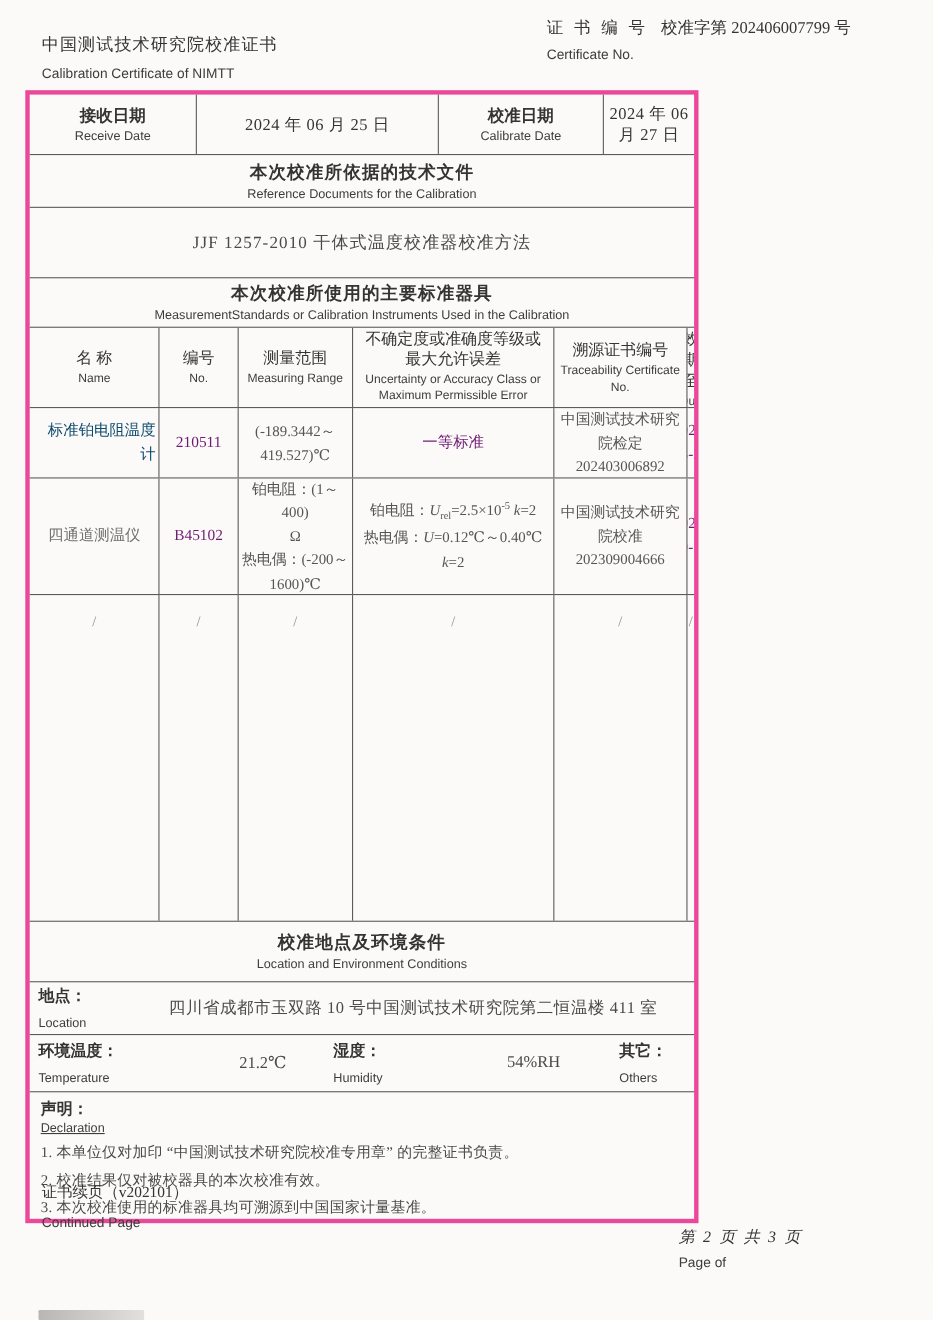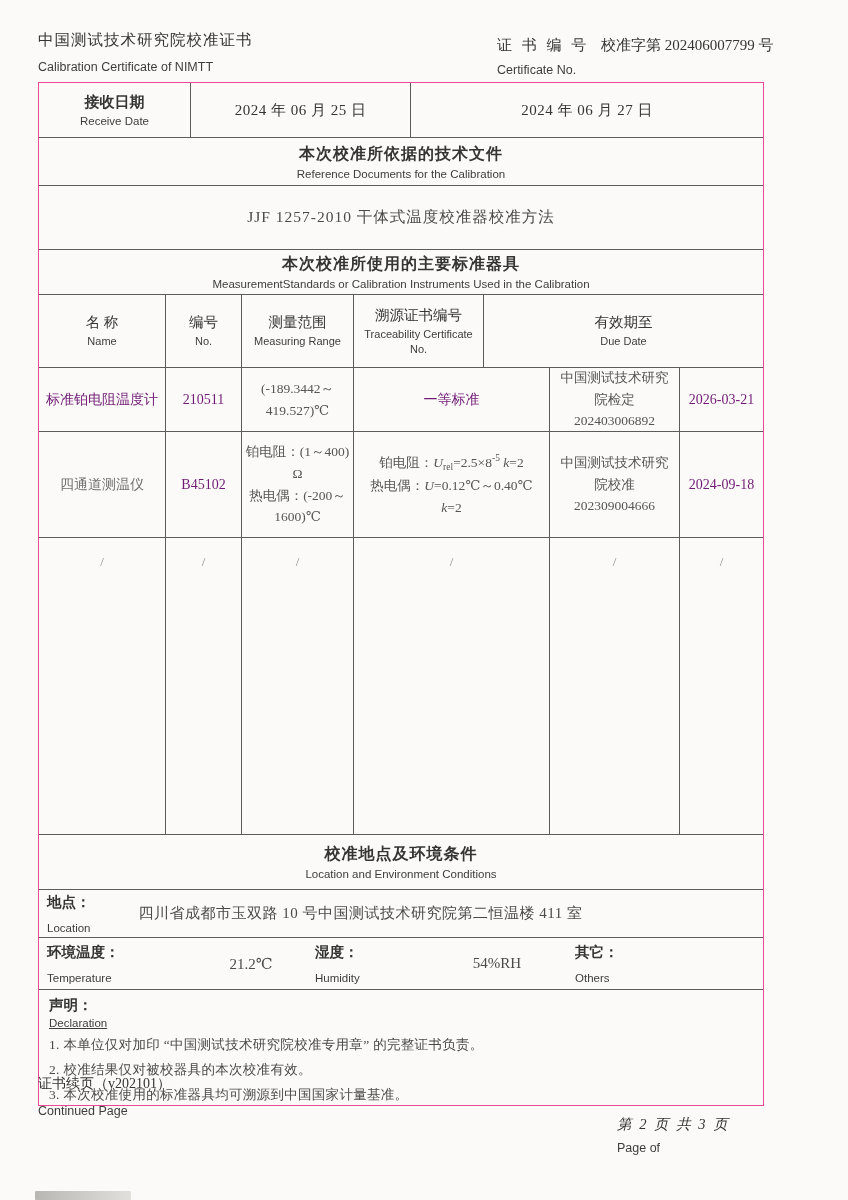--- a/index.html
+++ b/index.html
@@ -15,29 +15,29 @@
     background:#fbfaf8;
     overflow:hidden;
   }
   .zh { font-size:15px; }
   .en { font-size:11.5px; font-family:"Liberation Sans","DejaVu Sans",sans-serif; color:#3d3d3d; }
 
   
   .hdr-left  { position:absolute; left:38px; top:30px; }
   .hdr-left .zh { font-size:15.5px; letter-spacing:1px; }
   .hdr-left .en { margin-top:9px; font-size:12.5px; }
-  .hdr-right { position:absolute; left:497px; top:36px; }
+  .hdr-right { position:absolute; left:497px; top:16px; }
   .hdr-right .line1 { font-size:15px; }
   .hdr-right .line1 .lbl { letter-spacing:3px; margin-right:8px; }
   .hdr-right .en { margin-top:8px; font-size:12.5px; }
 
   
   .tbl {
-    position:absolute; left:38px; top:82px; width:726px;
-    border:1px solid #ec4899;
+    position:absolute; left:23px; top:82px; width:612px;
+    border:4px solid #ec4899;
   }
   .r { display:flex; border-bottom:1px solid #5c5c5c; }
   .r:last-child { border-bottom:none; }
   .c {
     border-right:1px solid #5c5c5c;
     display:flex; flex-direction:column;
     align-items:center; justify-content:center;
     text-align:center; overflow:hidden;
   }
   .c:last-child { border-right:none; }
@@ -75,21 +75,21 @@
   .r-empty { height:297px; }
   .r-empty .c { justify-content:flex-start; padding-top:16px; }
   .slash { color:#8c8c8c; font-size:13px; }
 
   .r-loctitle { height:55px; }
   .r-loc { height:48px; align-items:center; }
   .r-loc .c { width:100%; flex-direction:row; justify-content:flex-start; }
   .sidelbl { text-align:left; padding-left:8px; }
   .sidelbl .zh { font-weight:bold; font-size:14.5px; }
   .sidelbl .en { margin-top:10px; font-size:11.5px; }
-  .addr { font-size:15px; color:#4a4a4a; margin-left:48px; letter-spacing:0.5px; }
+  .addr { font-size:15px; color:#4a4a4a; margin-left:75px; letter-spacing:0.5px; }
 
   .r-env { height:52px; }
   .r-env .c { width:100%; flex-direction:row; justify-content:flex-start; }
   .envval { font-size:15px; color:#4a4a4a; }
   .g-temp .sidelbl { width:118px; }
   .g-temp .envval { width:150px; padding-left:38px; }
   .g-hum .sidelbl { width:82px; }
   .g-hum .envval { width:178px; padding-left:38px; }
   .g-oth .sidelbl { width:90px; }
 
@@ -133,20 +133,24 @@
   <div class="tbl">
 
     <div class="r r-dates">
       <div class="c" style="width:152px">
         <div class="zh">接收日期</div>
         <div class="en">Receive Date</div>
       </div>
       <div class="c" style="width:220px">
         <div class="dateval">2024 年 06 月 25 日</div>
       </div>
+      <div class="c" style="width:150px">
+        <div class="zh">校准日期</div>
+        <div class="en">Calibrate Date</div>
+      </div>
       <div class="c" style="flex:1">
         <div class="dateval">2024 年 06 月 27 日</div>
       </div>
     </div>
 
     <div class="r sect">
       <div class="c">
         <div class="zh">本次校准所依据的技术文件</div>
         <div class="en">Reference Documents for the Calibration</div>
       </div>
@@ -168,33 +172,37 @@
           <div class="en">Name</div>
       </div>
       <div class="c w2">
         <div class="zh">编号</div>
           <div class="en">No.</div>
       </div>
       <div class="c w3">
         <div class="zh">测量范围</div>
           <div class="en">Measuring Range</div>
       </div>
+      <div class="c w4">
+        <div class="zh" style="line-height:1.25">不确定度或准确度等级或 最大允许误差</div>
+          <div class="en">Uncertainty or Accuracy Class or Maximum Permissible Error</div>
+      </div>
       <div class="c w5">
         <div class="zh">溯源证书编号</div>
           <div class="en">Traceability Certificate No.</div>
       </div>
       <div class="c w6">
         <div class="zh">有效期至</div>
           <div class="en">Due Date</div>
       </div>
     </div>
 
     <div class="r r-data r-data1">
       <div class="c w1">
-          <div class="val" style="color:#701a75">标准铂电阻温度计</div>
+          <div class="val" style="color:#0c4a6e">标准铂电阻温度计</div>
         </div>
       <div class="c w2">
           <div class="val">210511</div>
         </div>
       <div class="c w3">
         <div class="vals">(-189.3442～</div>
         <div class="vals">419.527)℃</div>
       </div>
       <div class="c w4">
           <div class="val">一等标准</div>
@@ -217,21 +225,21 @@
           <div class="val">B45102</div>
         </div>
       <div class="c w3">
         <div class="vals">铂电阻：(1～400)</div>
         <div class="vals">Ω</div>
         <div class="vals">热电偶：(-200～</div>
         <div class="vals">1600)℃</div>
       </div>
       <div class="c w4">
         <div class="vals">
-          <span>铂电阻：</span><i>U</i><sub>rel</sub><span>=2.5×8</span><sup>-5</sup> <i>k</i><span>=2</span>
+          <span>铂电阻：</span><i>U</i><sub>rel</sub><span>=2.5×10</span><sup>-5</sup> <i>k</i><span>=2</span>
         </div>
         <div class="vals">
           <span>热电偶：</span><i>U</i><span>=0.12℃～0.40℃</span>
         </div>
         <div class="vals">
           <i>k</i><span>=2</span>
         </div>
       </div>
       <div class="c w5">
         <div class="vals">中国测试技术研究</div>

